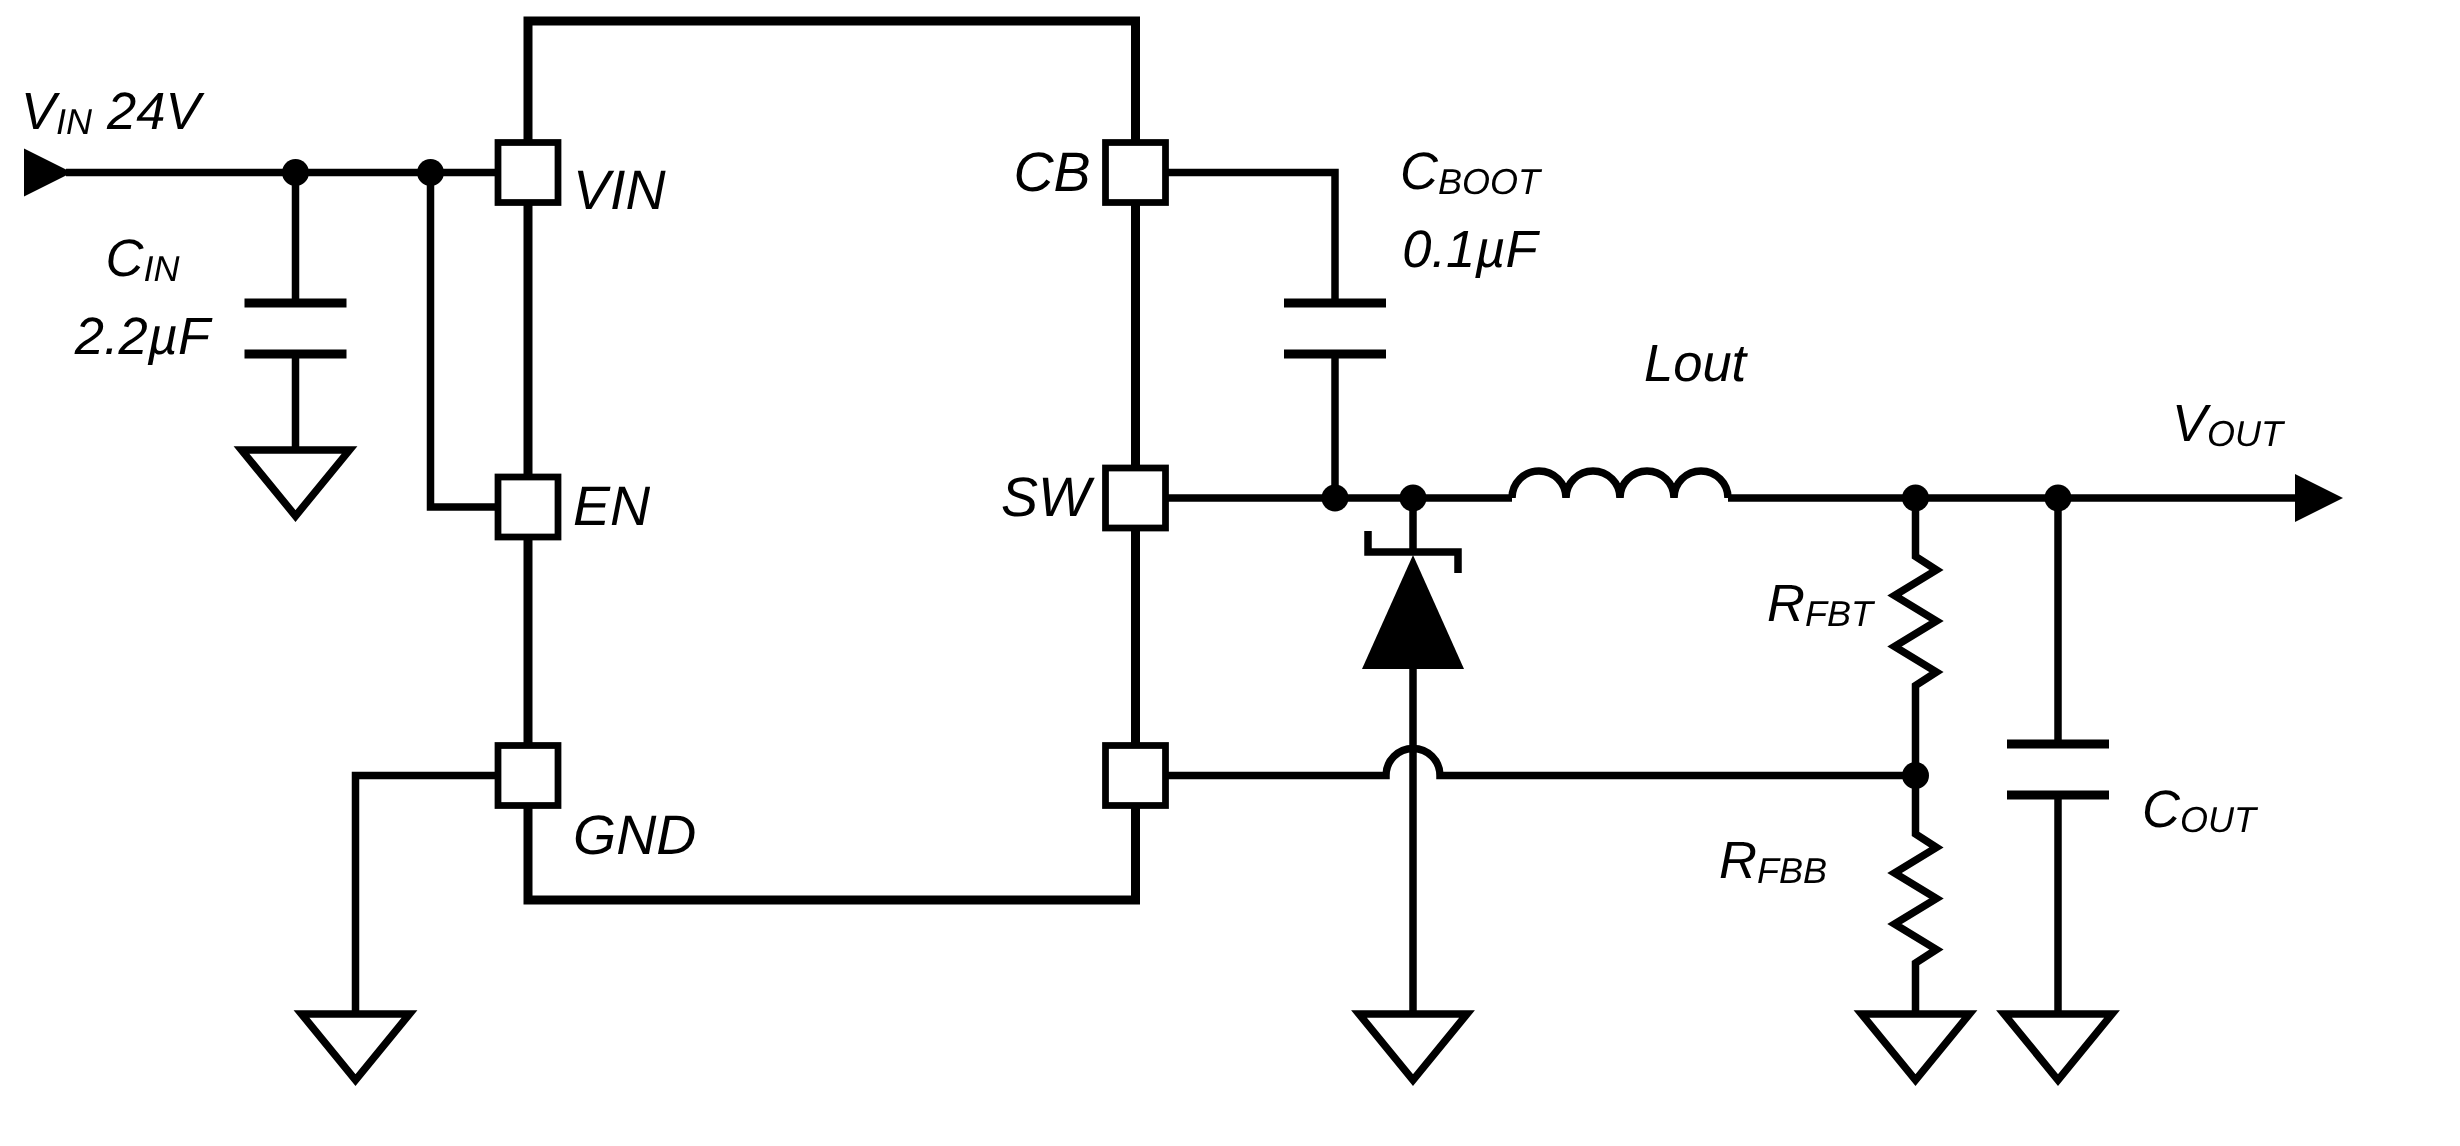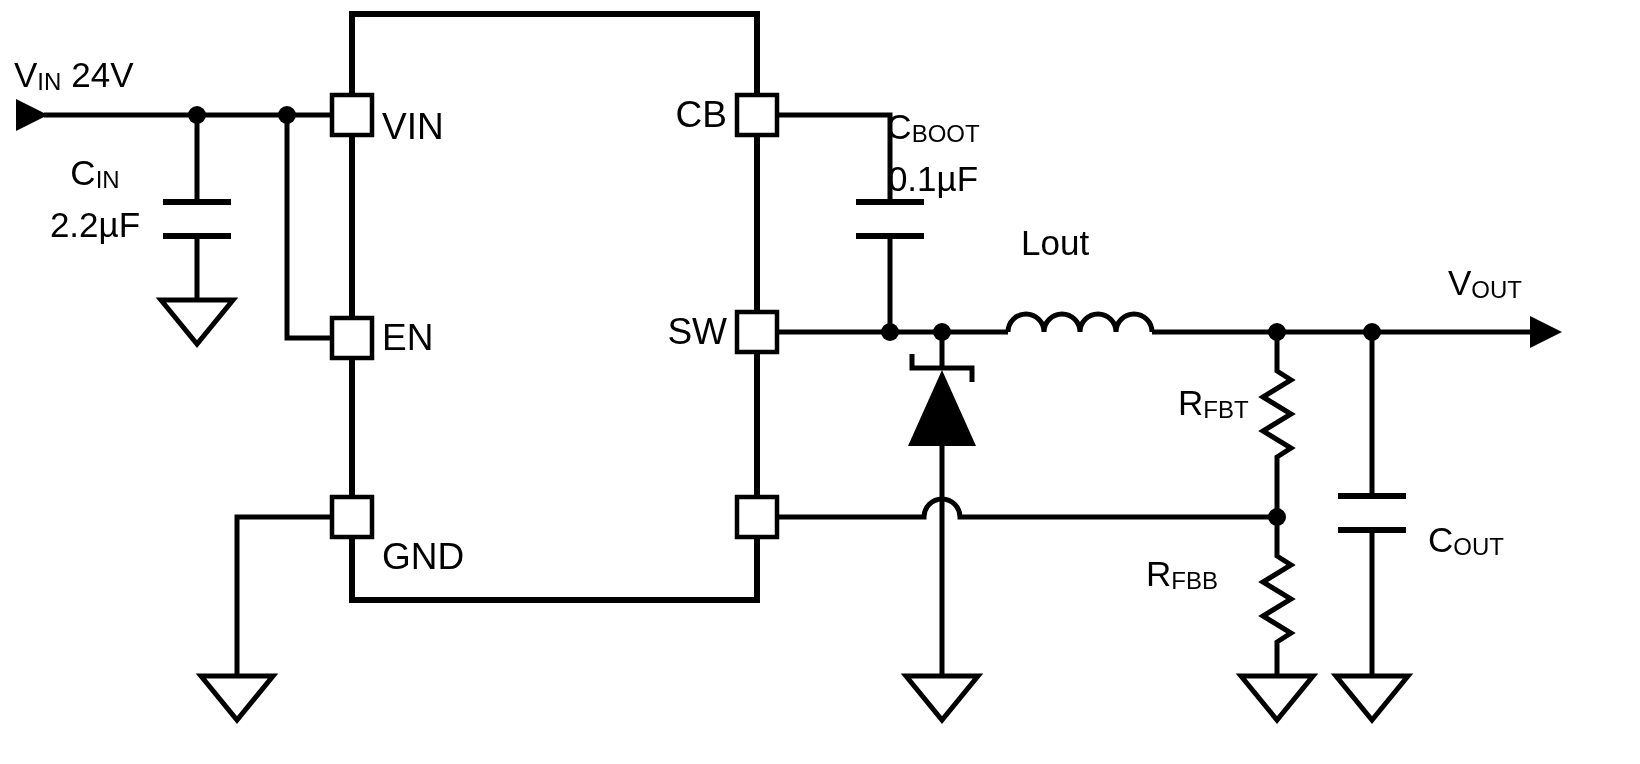--- a/index.html
+++ b/index.html
@@ -23,20 +23,21 @@
   .open  { fill: #ffffff; stroke: var(--line); stroke-width: 5; stroke-linejoin: miter; }
   .icrect{ fill: none; stroke: var(--line); stroke-width: 6; }
   .pinbox{ fill: #ffffff; stroke: var(--line); stroke-width: 4.5; }
   
   .label {
     position: absolute;
     font-size: 35px;
     line-height: 38px;
     white-space: nowrap;
     color: var(--line);
+    font-style: italic;
   }
   .label .sub { font-size: 24px; vertical-align: -0.14em; }
   .label .gap { margin-left: 10px; }
   .pin { font-size: 37px; }
   .two-line { line-height: 45px; text-align: center; }
 </style>
 </head>
 <body>
 
 <div id="stage">
@@ -110,26 +111,26 @@
     <div><span>C</span><span class="sub">IN</span></div>
     <div>2.2µF</div>
   </div>
 
   <div class="label pin" style="left:382px; top:96px;margin-top:12px;">VIN</div>
   <div class="label pin" style="left:382px; top:319px;">EN</div>
   <div class="label pin" style="left:382px; top:498px;margin-top:40px;">GND</div>
   <div class="label pin" style="left:590px; top:313px; width:137px; text-align:right;">SW</div>
   <div class="label pin" style="left:590px; top:96px; width:137px; text-align:right;">CB</div>
 
-  <div class="label two-line" style="left:865px; top:92px; width:136px;margin-top:12px;">
+  <div class="label two-line" style="left:912px; top:92px; width:136px;">
     <div><span>C</span><span class="sub">BOOT</span></div>
     <div>0.1µF</div>
   </div>
 
-  <div class="label" style="left:1021px; top:224px;text-align:center;">Lout</div>
+  <div class="label" style="left:1096px; top:224px;text-align:center;">Lout</div>
 
   <div class="label" style="left:1448px; top:264px;">
     <span>V</span><span class="sub">OUT</span>
   </div>
 
   <div class="label" style="left:1146px; top:384px;margin-left:32px;">
     <span>R</span><span class="sub">FBT</span>
   </div>
 
   <div class="label" style="left:1146px; top:555px;">

